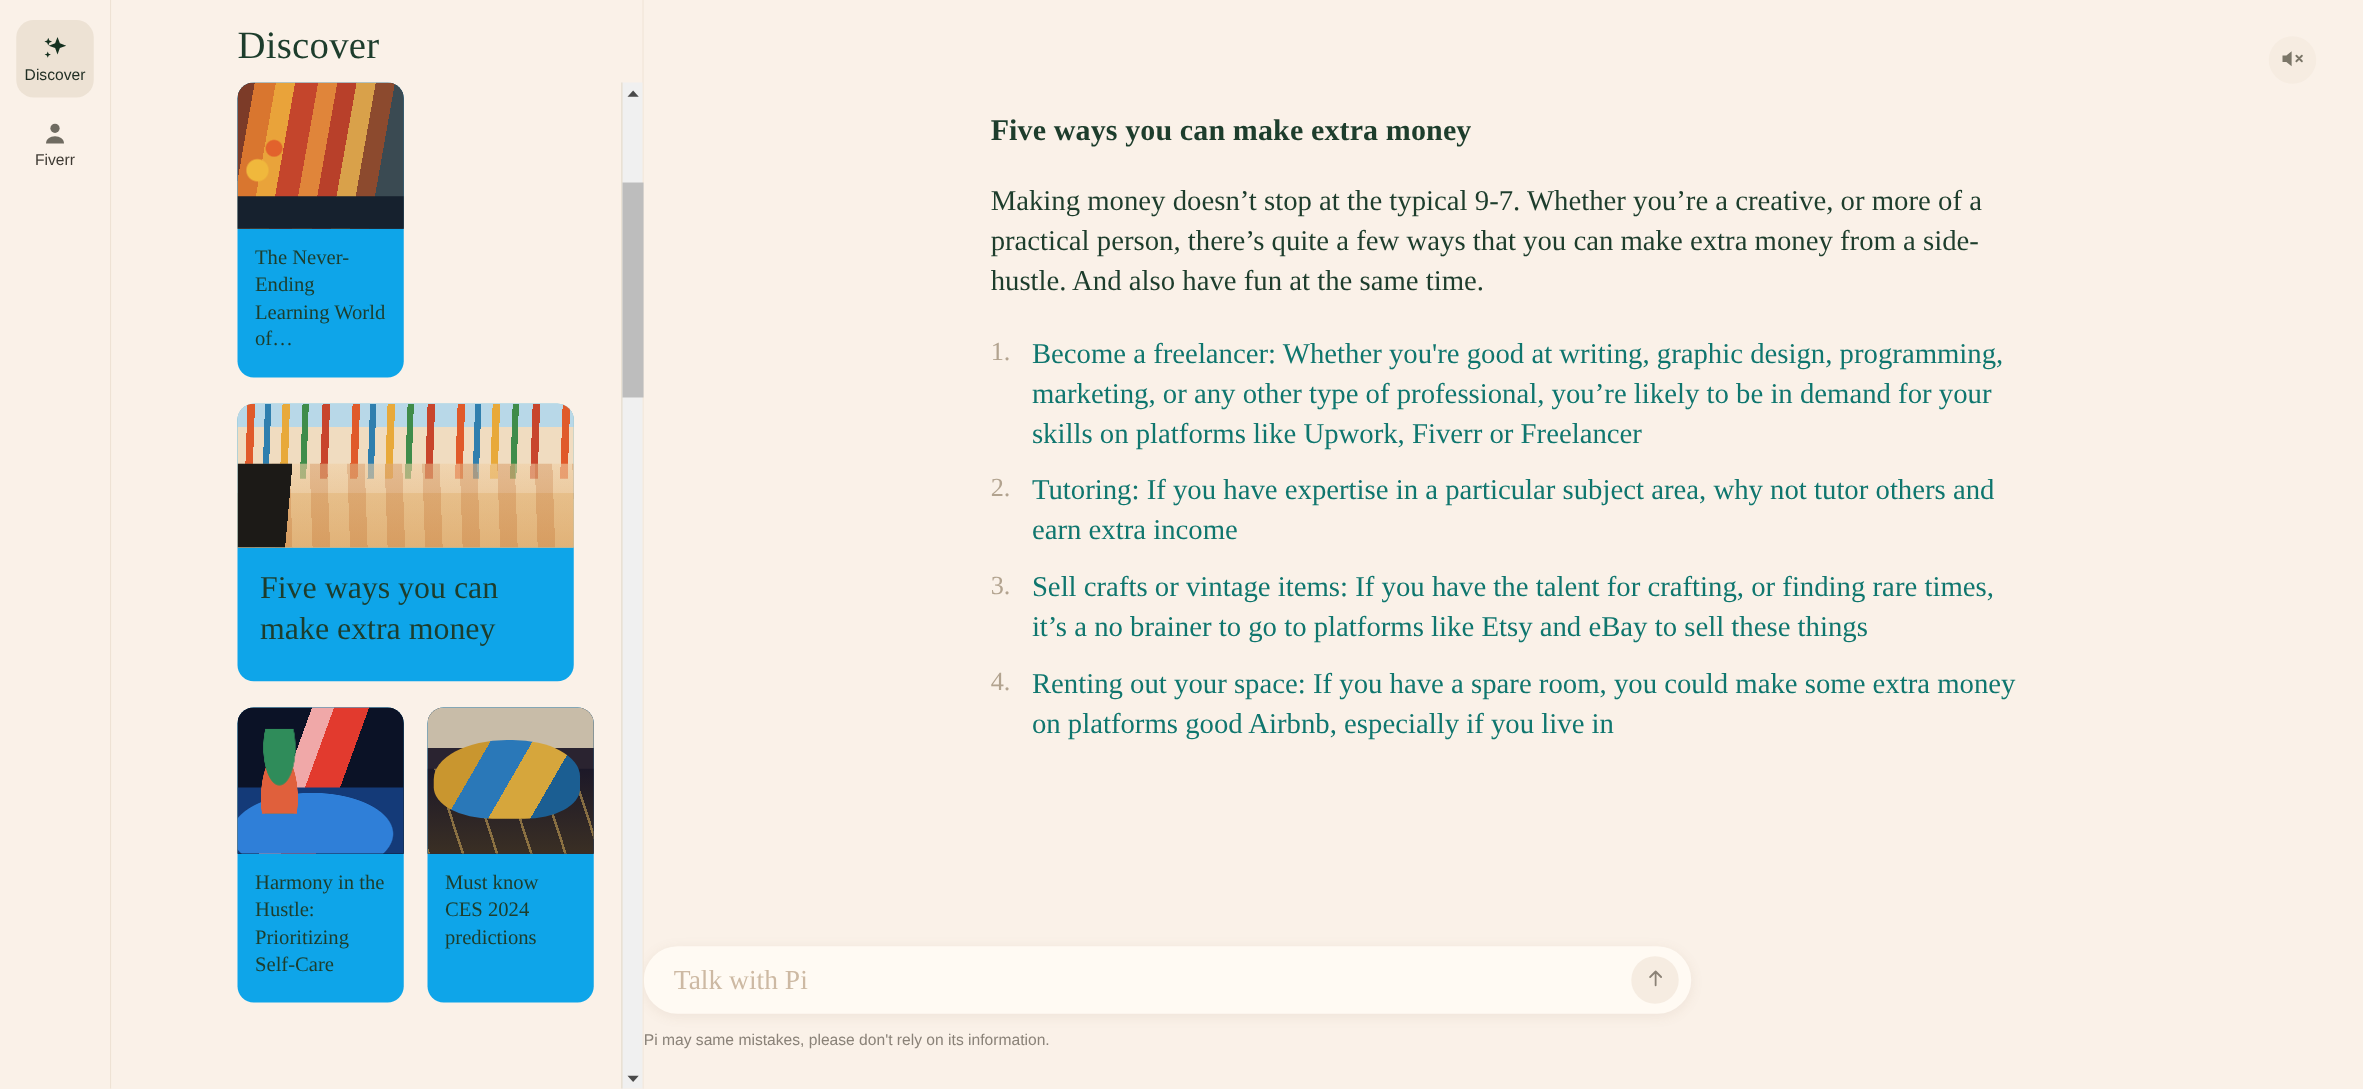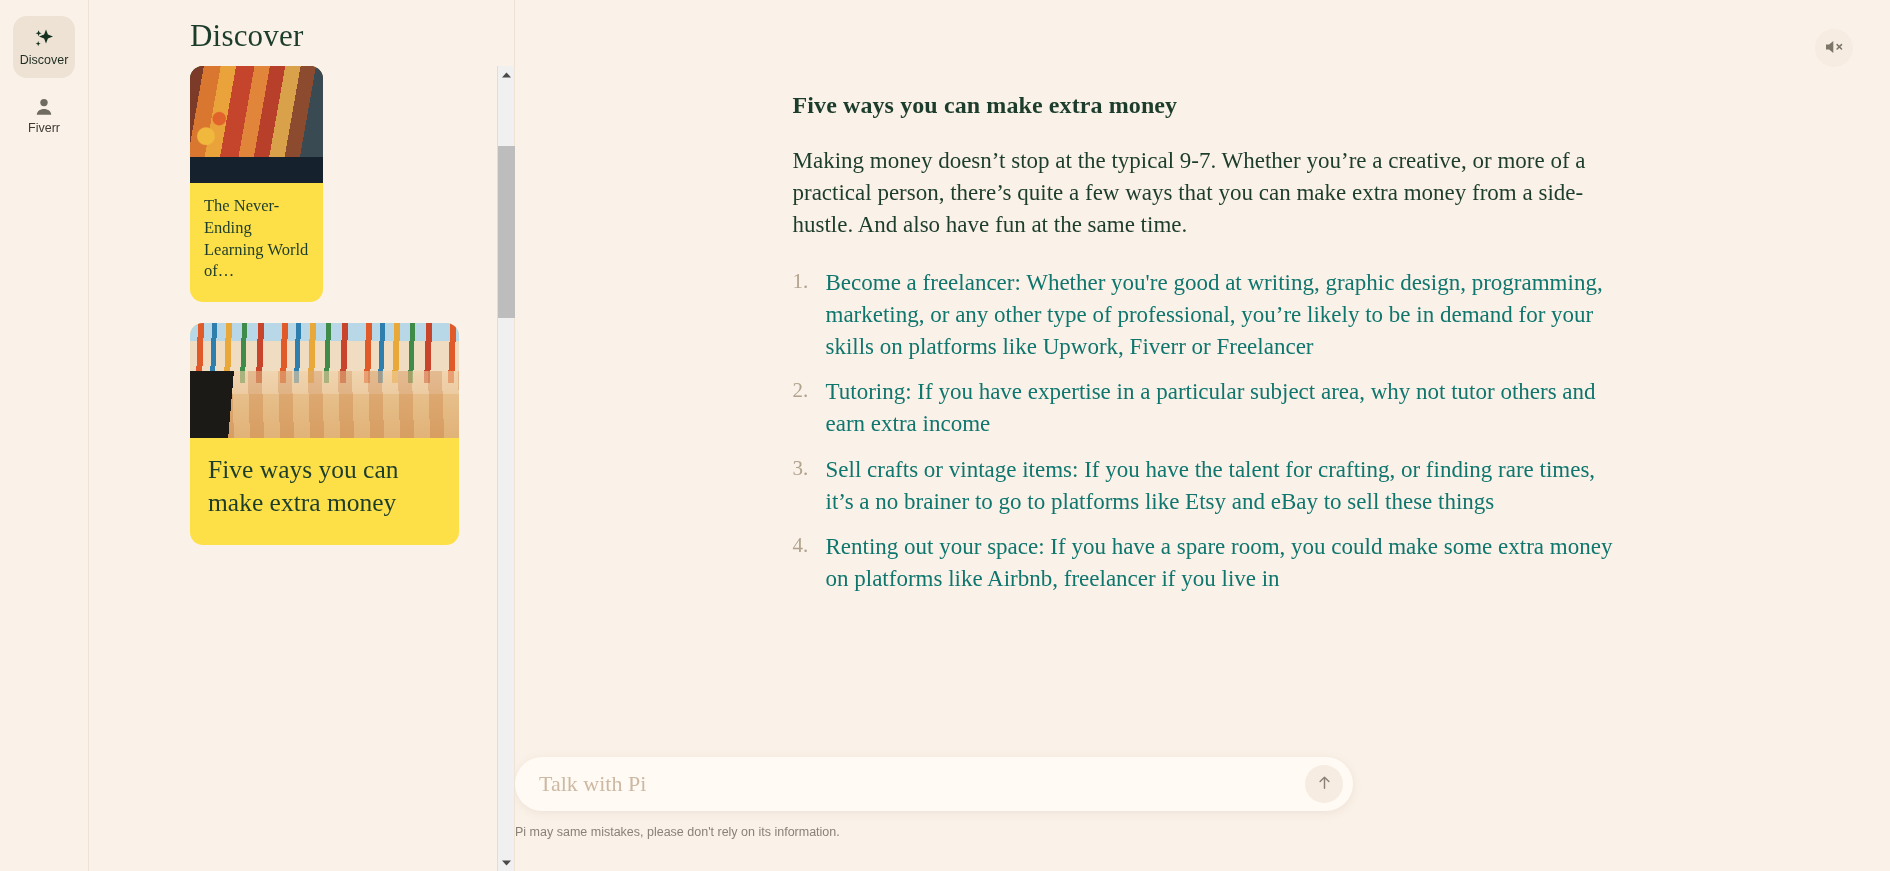--- a/index.html
+++ b/index.html
@@ -41,21 +41,21 @@
     font-size: 31px; color: #1d3d2c; font-weight: 400;
     padding: 18px 0 14px 101px; letter-spacing: .2px;
   }
   .cards-scroll {
     position: absolute; top: 66px; left: 0; width: 426px; height: 805px;
     overflow: hidden;
   }
   .cards-inner { padding: 0 34px 0 101px; }
   .card-row { display: flex; gap: 19px; margin-bottom: 21px; }
   .card {
-    background: #fde047; border-radius: 13px; overflow: hidden; cursor: pointer;
+    background: #0ea5e9; border-radius: 13px; overflow: hidden; cursor: pointer;
     display: flex; flex-direction: column;
   }
   .card.small { width: 133px; flex: 0 0 133px; }
   .card.wide { width: 269px; flex: 0 0 269px; }
   .card-img { width: 100%; display: block; }
   .card.small .card-img { height: 45px; }
   .card.small.tall-img .card-img { height: 117px; }
   .card.wide .card-img { height: 115px; }
   .card-title {
     font-family: "Liberation Serif", serif;
@@ -268,20 +268,30 @@
           </article>
         </div>
 
         <div class="card-row">
           <article class="card wide">
             <div class="card-img img-gallery"></div>
             <div class="card-title">Five ways you can make extra money</div>
           </article>
         </div>
 
+        <div class="card-row">
+          <article class="card small tall-img">
+            <div class="card-img img-teapot"></div>
+            <div class="card-title">Harmony in the Hustle: Prioritizing Self-Care</div>
+          </article>
+          <article class="card small tall-img">
+            <div class="card-img img-car"></div>
+            <div class="card-title">Must know CES 2024 predictions</div>
+          </article>
+        </div>
 
       </div>
     </div>
 
     <div class="scrollbar">
       <div class="sb-arrow">
         <svg width="11" height="8" viewBox="0 0 11 8">
             <path d="M5.5 1.4L10 6.4H1z" fill="#4a4a4a"></path>
           </svg>
       </div>
@@ -308,21 +318,21 @@
     </button>
 
     <div class="article">
       <div class="article-inner">
         <h2 class="art-h1">Five ways you can make extra money</h2>
         <p class="art-p">Making money doesn’t stop at the typical 9-7. Whether you’re a creative, or more of a practical person, there’s quite a few ways that you can make extra money from a side-hustle. And also have fun at the same time.</p>
         <ol class="art-list">
           <li class="art-li">Become a freelancer: Whether you're good at writing, graphic design, programming, marketing, or any other type of professional, you’re likely to be in demand for your skills on platforms like Upwork, Fiverr or Freelancer</li>
           <li class="art-li">Tutoring: If you have expertise in a particular subject area, why not tutor others and earn extra income</li>
           <li class="art-li">Sell crafts or vintage items: If you have the talent for crafting, or finding rare times, it’s a no brainer to go to platforms like Etsy and eBay to sell these things</li>
-          <li class="art-li">Renting out your space: If you have a spare room, you could make some extra money on platforms like Airbnb, freelancer if you live in</li>
+          <li class="art-li">Renting out your space: If you have a spare room, you could make some extra money on platforms good Airbnb, especially if you live in</li>
         </ol>
       </div>
     </div>
 
     <div class="composer-fade"></div>
 
     <div class="composer-wrap">
       <div class="composer">
         <input class="composer-input" type="text" placeholder="Talk with Pi" style="">
         <button class="send-btn">

